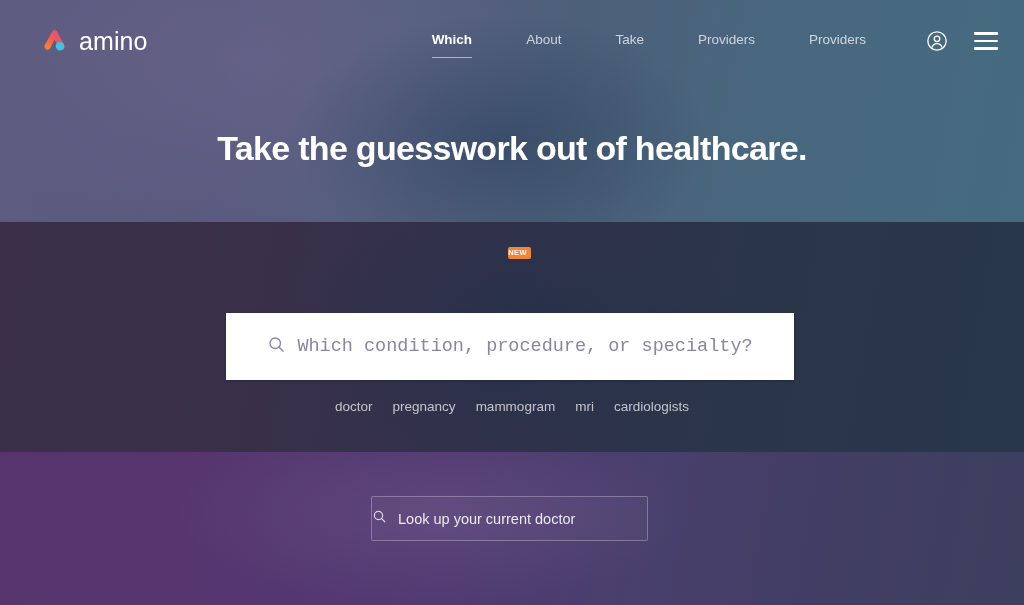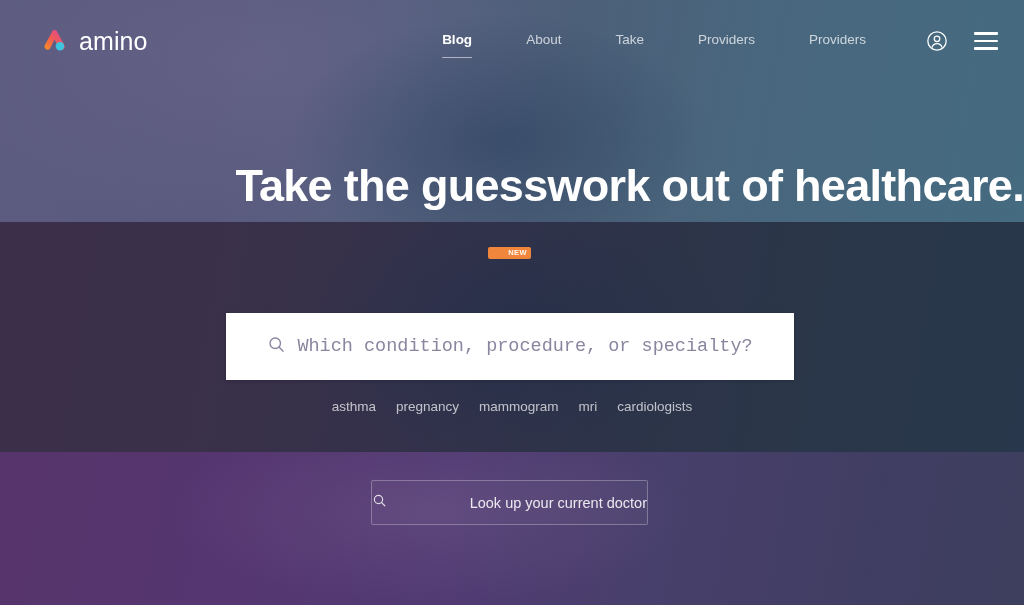--- a/index.html
+++ b/index.html
@@ -79,24 +79,24 @@
   #nav-icons { display:flex; align-items:center; gap:26px; margin-left:6px; }
   .icon-btn { cursor:pointer; display:flex; align-items:center; }
   .hamburger { width:24px; display:flex; flex-direction:column; gap:5px; }
   .hamburger span {
     display:block; height:2.5px; width:100%;
     background:#ffffff; border-radius:1px;
   }
 
   
   #headline {
-    position:absolute; top:160px; left:0; width:1024px;
-    text-align:right;
+    position:absolute; top:129px; left:0; width:1024px;
+    text-align:center;
     color:#ffffff;
-    font-size:45px;
+    font-size:34px;
     font-weight:bold;
     letter-spacing:-.7px;
     line-height:1.15;
     z-index:5;
   }
 
   
   #search-section {
     position:absolute; top:222px; left:0;
     width:1024px; height:230px;
@@ -128,21 +128,21 @@
     border-top:6px solid #ffffff;
   }
   .new-badge {
     position:absolute;
     top:-14px; right:-19px;
     background:#f0863c;
     color:#fff6ee;
     font-size:7.5px;
     font-weight:bold;
     letter-spacing:.4px;
-    padding:2px 4px 2px 20px;
+    padding:2px 4px 2px 0;
     border-radius:2px;
     line-height:1;
   }
 
   #search-box {
     position:absolute;
     top:91px; left:226px;
     width:568px; height:67px;
     background:#ffffff;
     display:flex; align-items:center; justify-content:center;
@@ -169,25 +169,25 @@
   }
 
   
   #bottom-section {
     position:absolute; top:452px; left:0;
     width:1024px; height:153px;
     z-index:5;
   }
   #doctor-button {
     position:absolute;
-    top:28px; left:371px;
+    top:44px; left:371px;
     width:277px; height:45px;
     border:1px solid rgba(255,255,255,.28);
     border-radius:2px;
-    display:flex; align-items:center; justify-content:space-between;
+    display:flex; align-items:center; justify-content:flex-start;
     gap:11px;
     cursor:pointer;
     background:rgba(255,255,255,.03);
   }
   #doctor-button-label {
     color:rgba(255,255,255,.88);
     font-size:14.5px;
     white-space:nowrap;
   }
 </style>
@@ -213,21 +213,21 @@
             </linearGradient>
           </defs>
           <path d="M15.6 4.2c1.0 0 1.9 0.55 2.4 1.45l8.0 14.6c0.85 1.55 0.35 3.5-1.15 4.45-1.5 0.95-3.5 0.5-4.45-1.0L15.6 14.4l-4.8 9.3c-0.9 1.55-2.9 2.05-4.45 1.1-1.5-0.95-2.0-2.9-1.15-4.45l8.0-14.7c0.5-0.9 1.4-1.45 2.4-1.45z" fill="url(#aminoGrad)"></path>
           <circle cx="21.3" cy="21.6" r="4.5" fill="#3ec6e0"></circle>
         </svg>
       </span>
       <span id="logo-text">amino</span>
     </div>
 
     <div id="nav">
-      <div class="nav-item active">Blog</div>
+      <div class="nav-item active">Which</div>
       <div class="nav-item">About</div>
       <div class="nav-item">Take</div>
       <div class="nav-item">Providers</div>
       <div class="nav-item">Providers</div>
 
       <div id="nav-icons">
         <span class="icon-btn">
           <svg width="22" height="22" viewBox="0 0 24 24" fill="none" stroke="#ffffff" stroke-width="1.4">
             <circle cx="12" cy="12" r="10"></circle>
             <circle cx="12" cy="9.6" r="3"></circle>
@@ -261,21 +261,21 @@
           <svg width="19" height="19" viewBox="0 0 24 24" fill="none" stroke="#8a86a0" stroke-width="1.7" stroke-linecap="round">
             <circle cx="10.4" cy="10.4" r="6.6"></circle>
             <line x1="15.4" y1="15.4" x2="20.4" y2="20.4"></line>
           </svg>
         </span>
         <span id="search-placeholder">Which condition, procedure, or specialty?</span>
       </div>
     </div>
 
     <div id="tags">
-      <span class="tag">asthma</span>
+      <span class="tag">doctor</span>
       <span class="tag">pregnancy</span>
       <span class="tag">mammogram</span>
       <span class="tag">mri</span>
       <span class="tag">cardiologists</span>
     </div>
   </div>
 
   <div id="bottom-section">
     <div id="doctor-button">
       <span>

